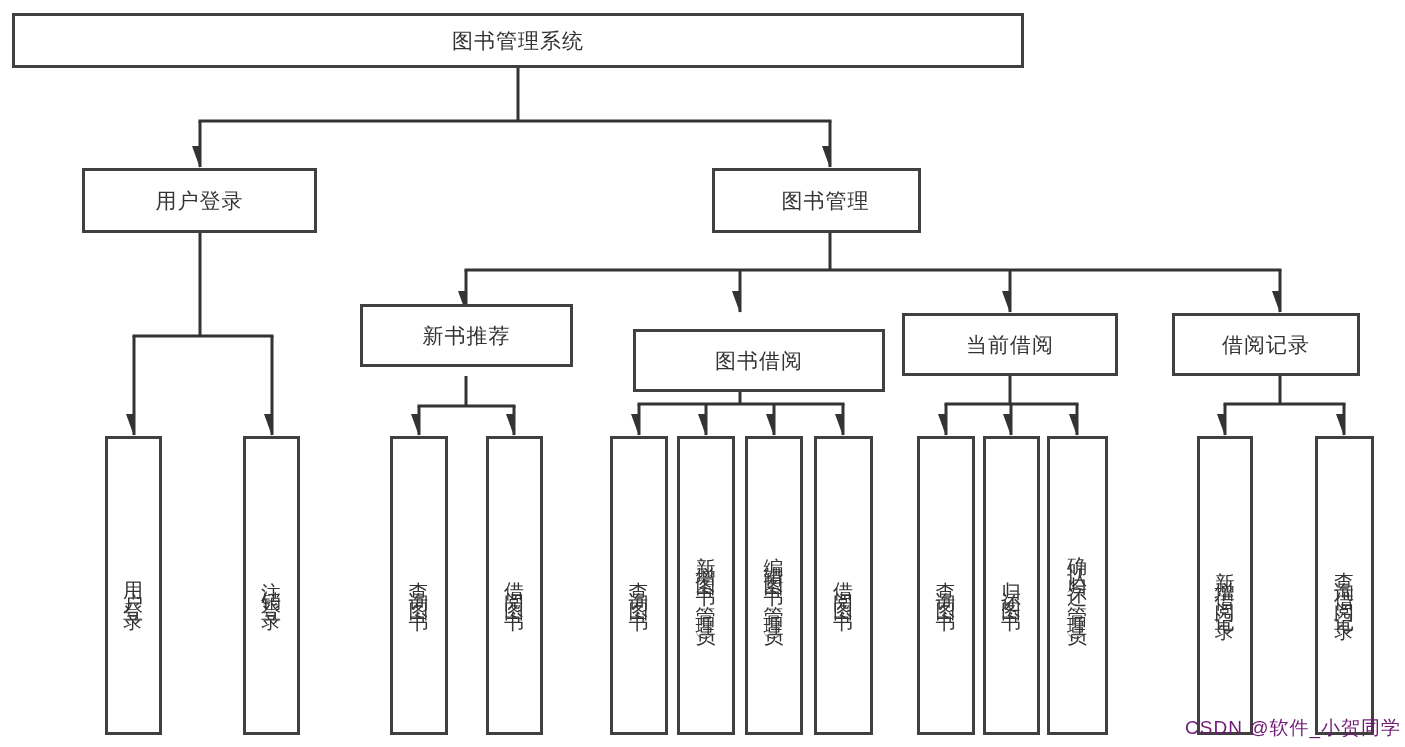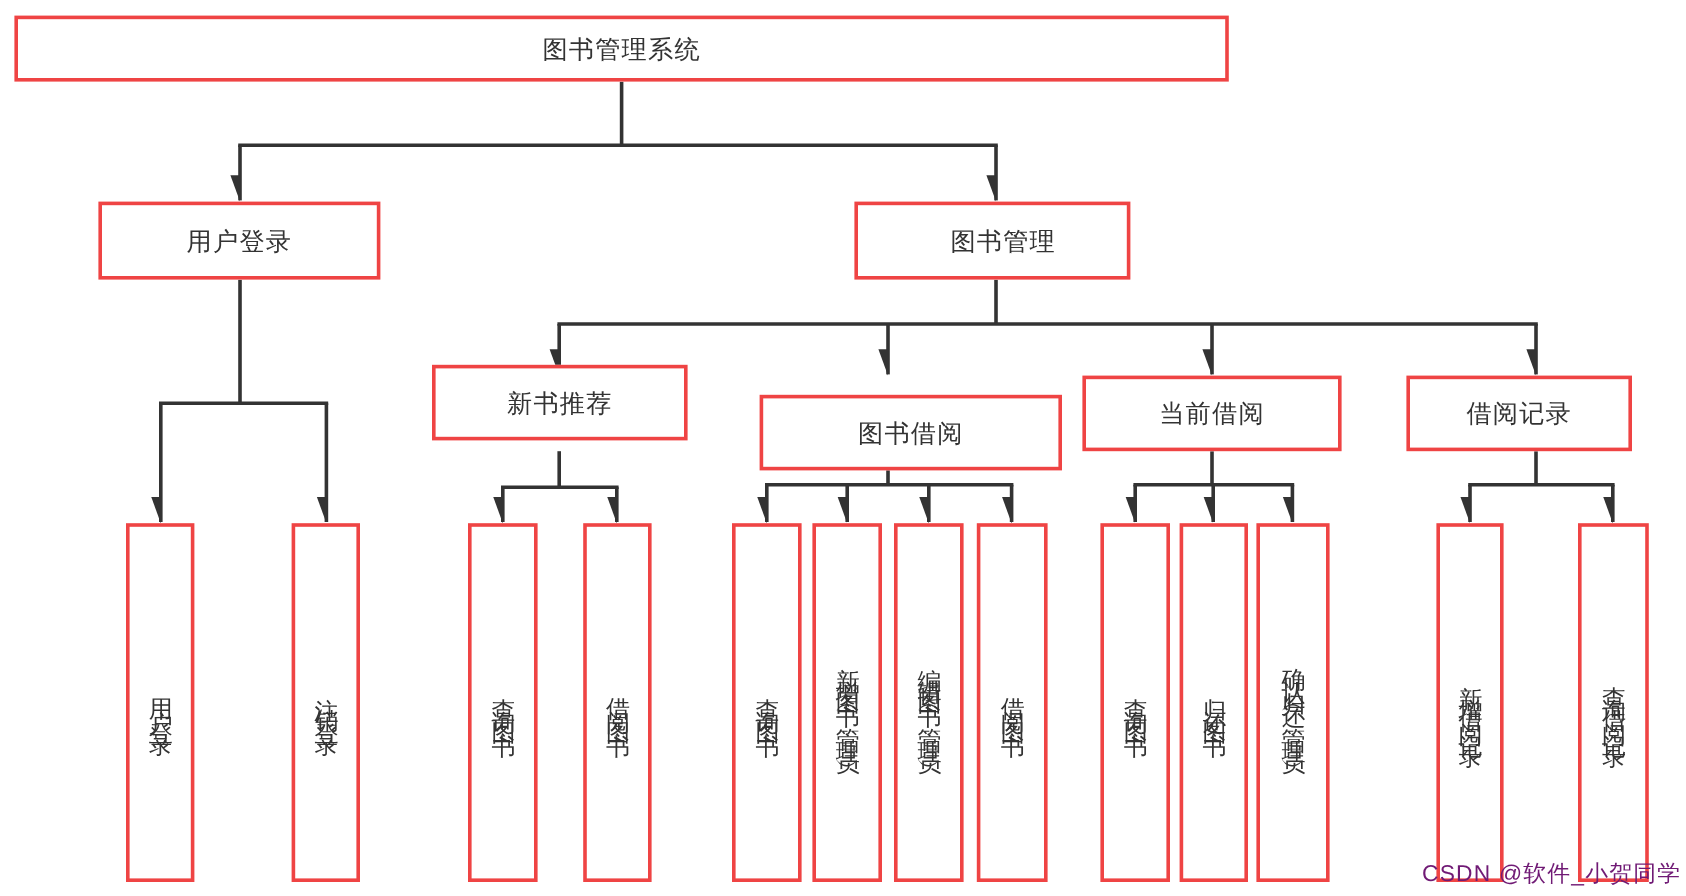--- a/index.html
+++ b/index.html
@@ -19,21 +19,21 @@
     position: absolute;
     left: 0;
     top: 0;
     width: 1405px;
     height: 747px;
     pointer-events: none;
   }
   .node {
     position: absolute;
     background: #ffffff;
-    border: 3px solid #ef4444;
+    border: 3px solid #404040;
     box-sizing: border-box;
     display: flex;
     align-items: center;
     justify-content: center;
     color: #333333;
   }
   .node-h {
     font-size: 21px;
     letter-spacing: 1px;
     white-space: nowrap;
@@ -113,21 +113,21 @@
     </g>
   </svg>
 
   <div class="node node-h" style="left:12px; top:13px; width:1012px; height:55px;">
     <span>图书管理系统</span>
   </div>
 
   <div class="node node-h" style="left:82px; top:168px; width:235px; height:65px;">
     <span>用户登录</span>
   </div>
-  <div class="node node-h" style="left:712px; top:168px; width:230px; height:65px;padding-left:18px;">
+  <div class="node node-h" style="left:712px; top:168px; width:209px; height:65px;padding-left:18px;">
     <span>图书管理</span>
   </div>
 
   <div class="node node-h" style="left:360px; top:304px; width:213px; height:63px;">
     <span>新书推荐</span>
   </div>
   <div class="node node-h" style="left:633px; top:329px; width:252px; height:63px;">
     <span>图书借阅</span>
   </div>
   <div class="node node-h" style="left:902px; top:313px; width:216px; height:63px;">

